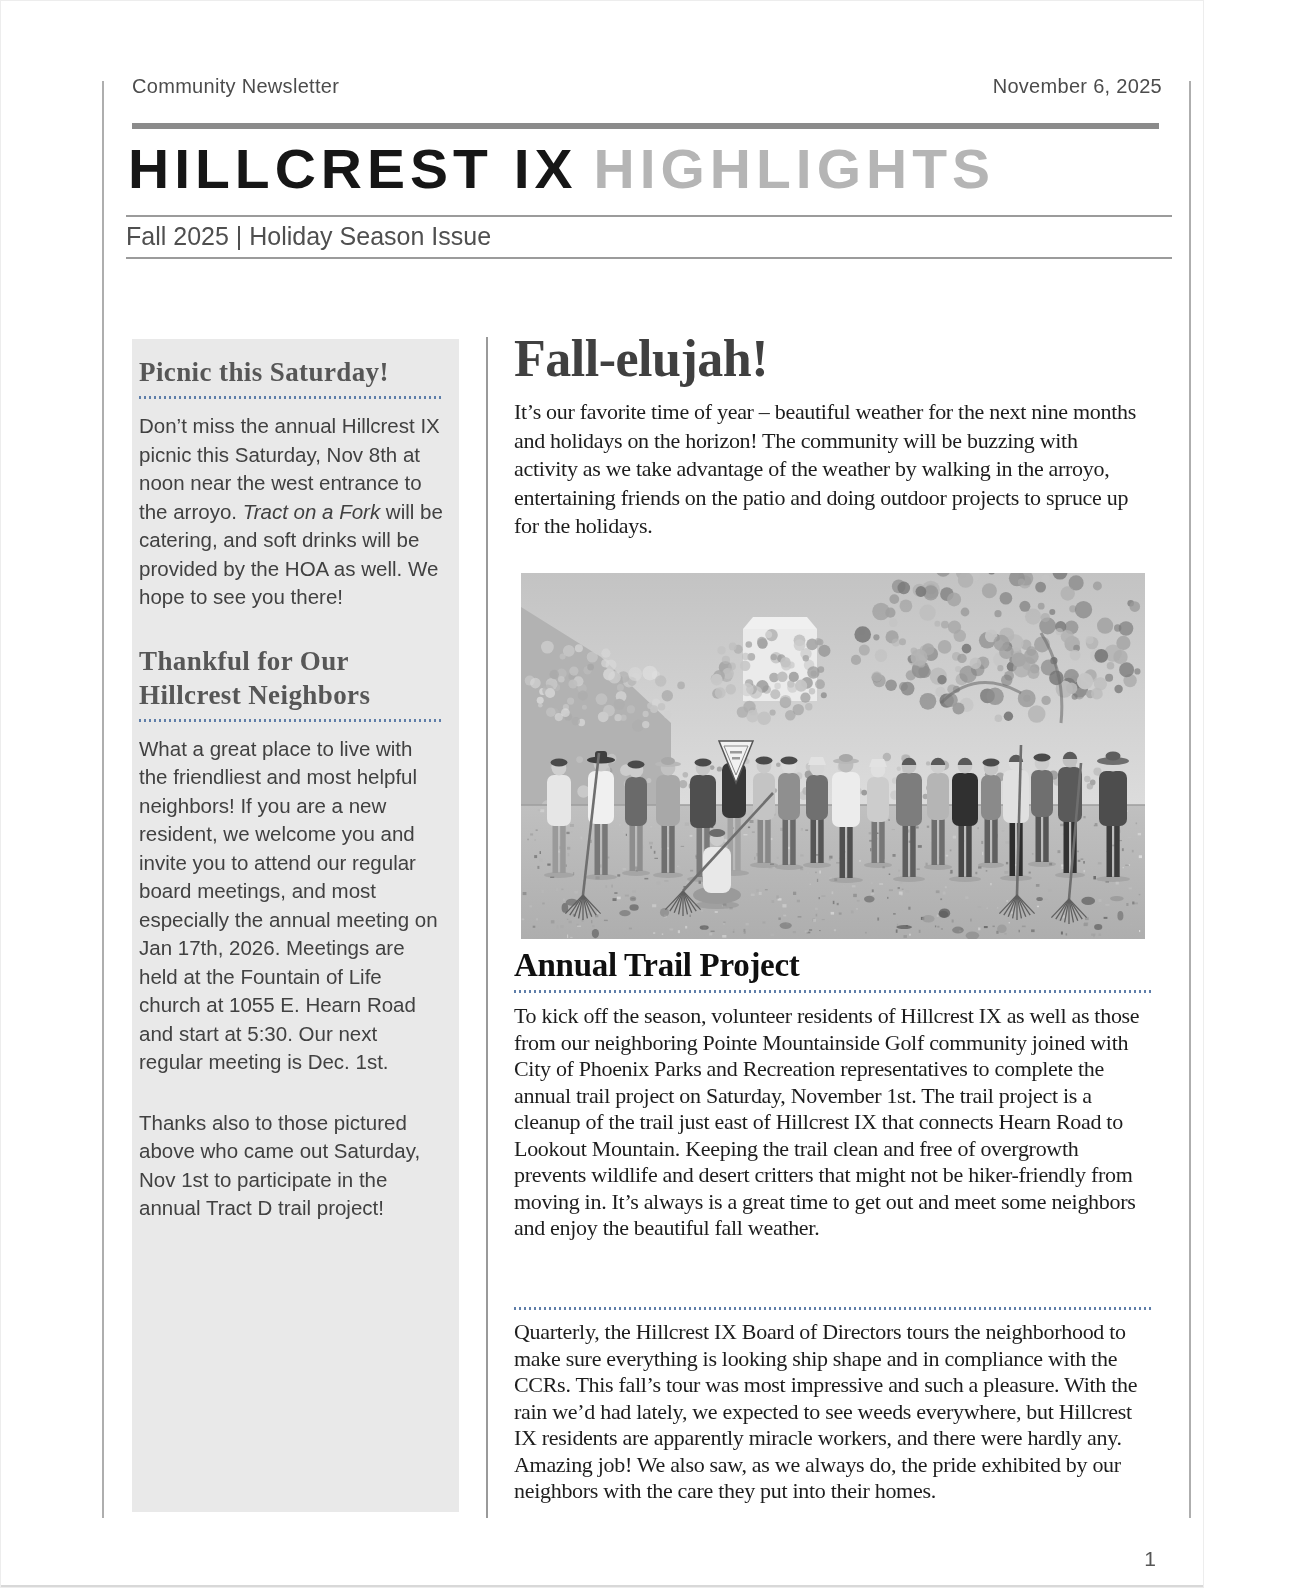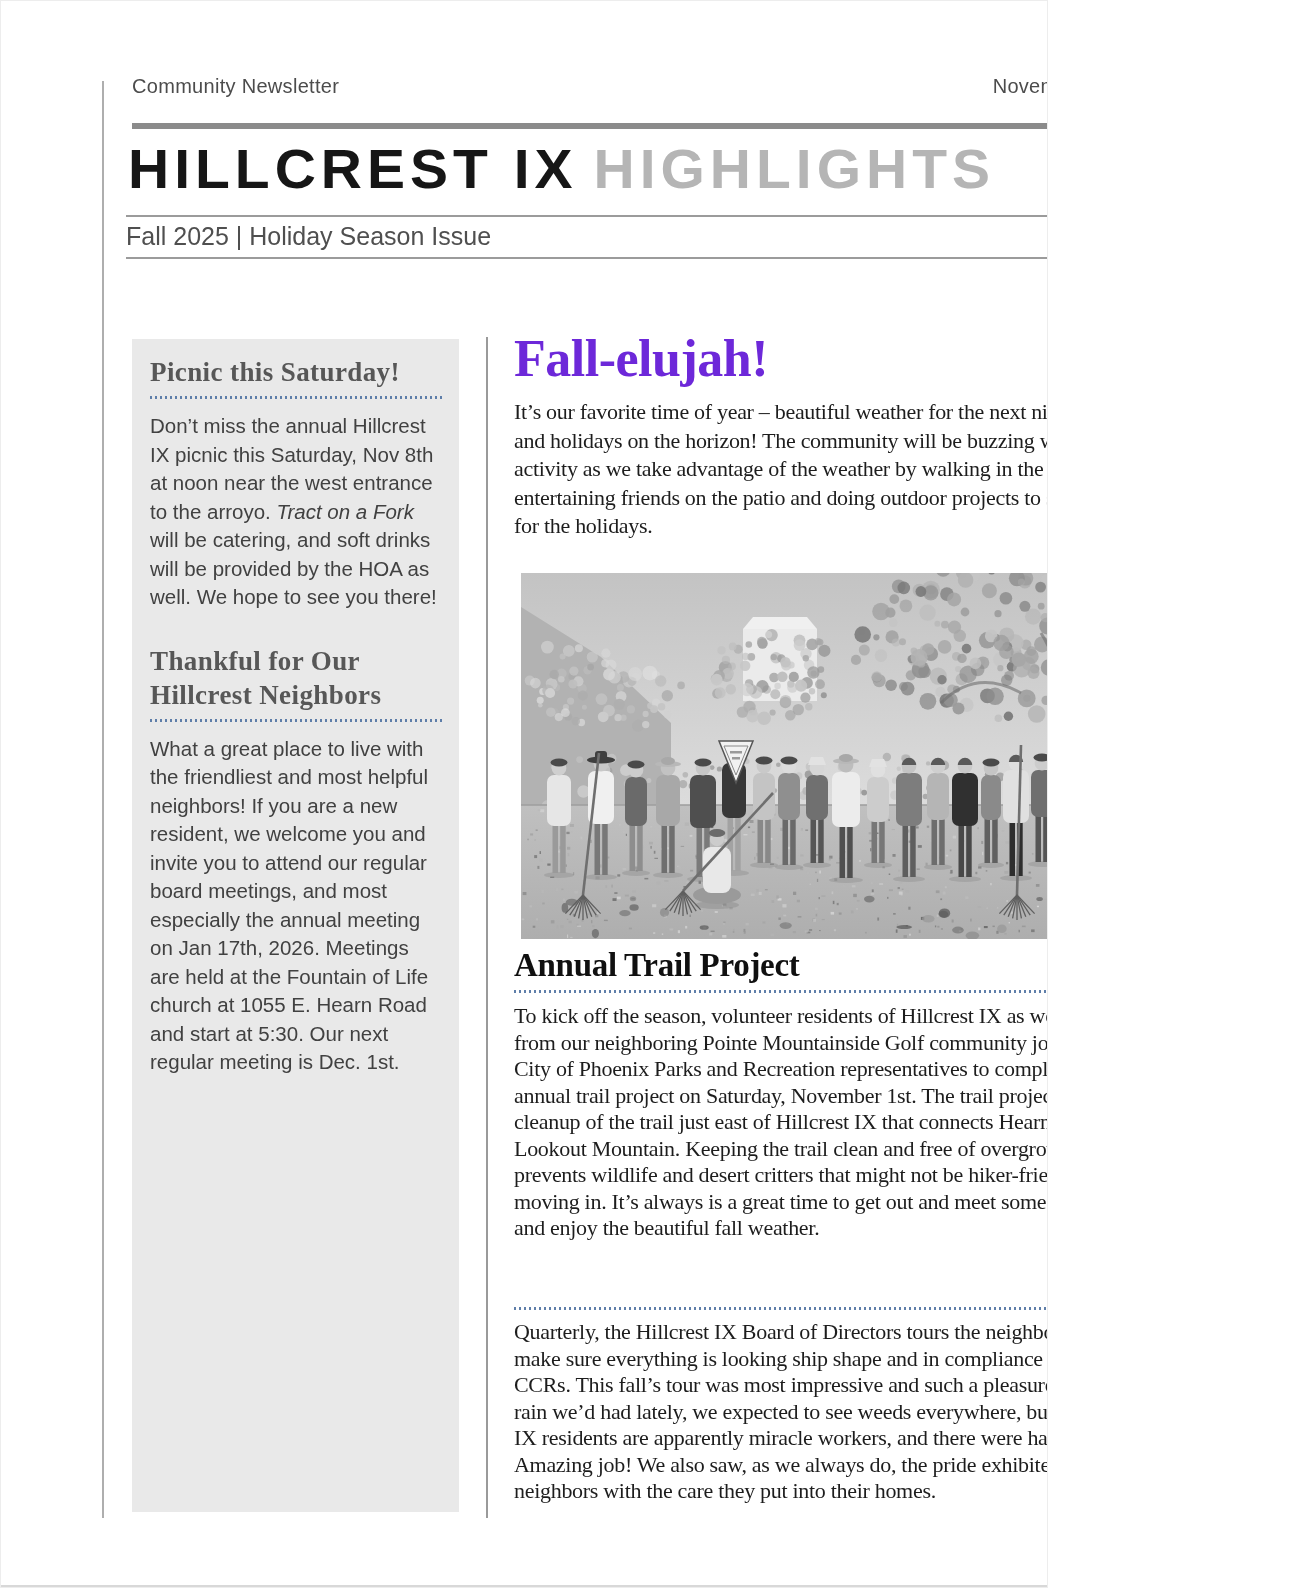--- a/index.html
+++ b/index.html
@@ -1,16 +1,16 @@
 <!DOCTYPE html>
 <html><head>
 <meta charset="utf-8">
 <style>
   html,body{margin:0;padding:0;background:#ffffff;}
-  .page{position:relative;width:1048px;height:1588px;background:#fff;
+  .page{position:relative;width:1204px;height:1588px;background:#fff;
         font-family:"Liberation Sans",sans-serif;overflow:hidden;
         border:1px solid #ededed;box-sizing:border-box;}
   .bottom-edge{position:absolute;left:0;top:1584px;width:1290px;height:2px;background:#d8d8d8;}
   .vline{position:absolute;top:80px;height:1437px;width:2px;background:#aeaeae;}
   .vl-left{left:101px}
   .vl-right{left:1188px}
 
   
   .kicker-row{position:absolute;left:131px;top:74px;width:1030px;display:flex;
               justify-content:space-between;font-size:20px;color:#4c4c4c;letter-spacing:.3px;}
@@ -20,31 +20,31 @@
          letter-spacing:5px;transform:scaleY(.96);transform-origin:left top;}
   .title .t1{color:#161616;margin-right:16px;}
   .title .t2{color:#b5b5b5;}
   .sub-rule{position:absolute;left:125px;width:1046px;height:2px;background:#9b9b9b;}
   .sr1{top:214px}.sr2{top:256px}
   .subtitle{position:absolute;left:125px;top:221px;width:1046px;text-align:left;
             font-size:25px;color:#4f4f4f;}
 
   
   .sidebar{position:absolute;left:131px;top:338px;width:327px;height:1173px;background:#e9e9e9;
-           box-sizing:border-box;padding:16px 15px 0 18px;color:#414141;}
+           box-sizing:border-box;padding:16px 15px 0 7px;color:#414141;}
   .sb-h{font-family:"Liberation Serif",serif;font-weight:bold;color:#575757;
         font-size:27px;line-height:34px;margin:0;padding-bottom:7px;letter-spacing:.4px;}
   .dotted{height:3px;background-image:repeating-linear-gradient(90deg,#5e7ea9 0 2px,transparent 2px 5px);}
   .sb-p{font-size:20.5px;line-height:28.5px;margin:13px 0 0 0;}
   .sb-gap{margin-top:32px;}
   .it{font-style:italic;}
 
   
   .main-h1{position:absolute;left:513px;top:328px;margin:0;font-family:"Liberation Serif",serif;
-           font-weight:bold;font-size:52px;color:#6d28d9;letter-spacing:-.5px;}
+           font-weight:bold;font-size:52px;color:#404040;letter-spacing:-.5px;}
   .serif-p{position:absolute;left:513px;width:637px;margin:0;font-family:"Liberation Serif",serif;
            font-size:22px;line-height:28.5px;color:#1d1d1d;letter-spacing:-.3px;}
   .p-lead{top:397px;width:632px;}
   .photo{position:absolute;left:520px;top:572px;width:624px;height:366px;margin:0;
          background:#c9c9c9;overflow:hidden;}
   .photo svg{display:block}
   .sec-h{position:absolute;left:513px;width:637px;margin:0;font-family:"Liberation Serif",serif;
          font-weight:bold;font-size:33px;color:#101010;letter-spacing:-.3px;}
   .sh1{top:946px}.sh2{top:1263px}
   .sec-rule{position:absolute;left:513px;width:637px;}
@@ -77,20 +77,21 @@
   <div class="sub-rule sr2"></div>
 
   <aside class="sidebar">
     <h3 class="sb-h">Picnic this Saturday!</h3>
     <div class="dotted"></div>
     <p class="sb-p"><span>Don’t miss the annual Hillcrest IX picnic this Saturday, Nov 8th at noon near the west entrance to the arroyo. </span><span class="it">Tract on a Fork</span><span> will be catering, and soft drinks will be provided by the HOA as well. We hope to see you there!</span></p>
 
     <h3 class="sb-h sb-gap">Thankful for Our Hillcrest Neighbors</h3>
     <div class="dotted"></div>
     <p class="sb-p">What a great place to live with the friendliest and most helpful neighbors! If you are a new resident, we welcome you and invite you to attend our regular board meetings, and most especially the annual meeting on Jan 17th, 2026. Meetings are held at the Fountain of Life church at 1055 E. Hearn Road and start at 5:30. Our next regular meeting is Dec. 1st.</p>
+    <p class="sb-p sb-gap">Thanks also to those pictured above who came out Saturday, Nov 1st to participate in the annual Tract D trail project!</p>
   </aside>
 
   <div class="vline" style="left:485px;top:336px;height:1181px;background:#9a9a9a;"></div>
 
   <h2 class="main-h1">Fall-elujah!</h2>
   <p class="serif-p p-lead">It’s our favorite time of year – beautiful weather for the next nine months and holidays on the horizon! The community will be buzzing with activity as we take advantage of the weather by walking in the arroyo, entertaining friends on the patio and doing outdoor projects to spruce up for the holidays.</p>
 
   <figure class="photo">
     <svg id="photo-svg" width="624" height="366" viewBox="0 0 624 366" xmlns="http://www.w3.org/2000/svg">
       <defs>

